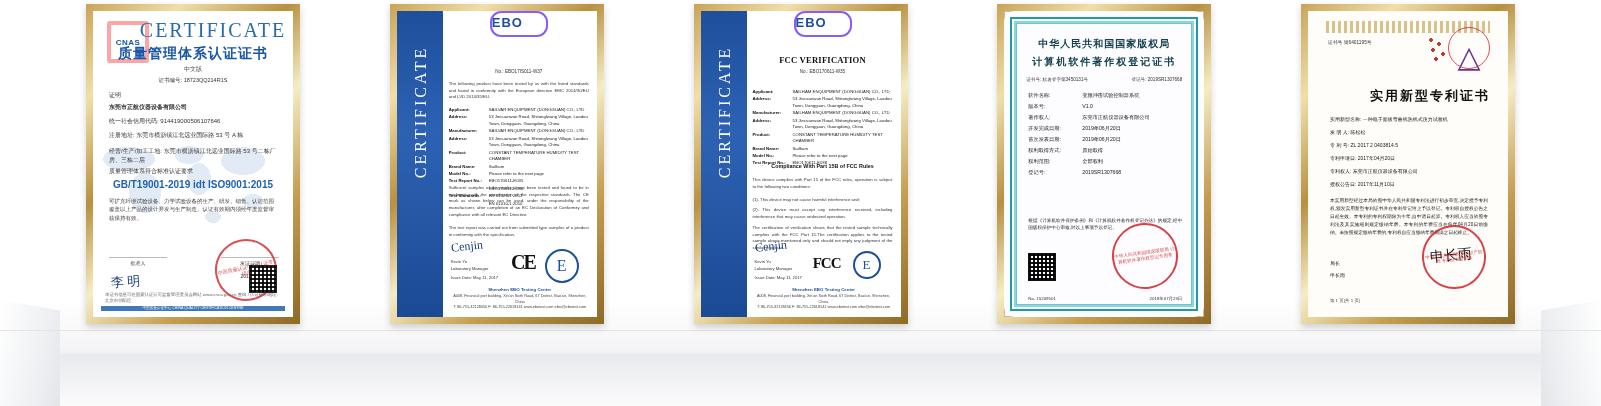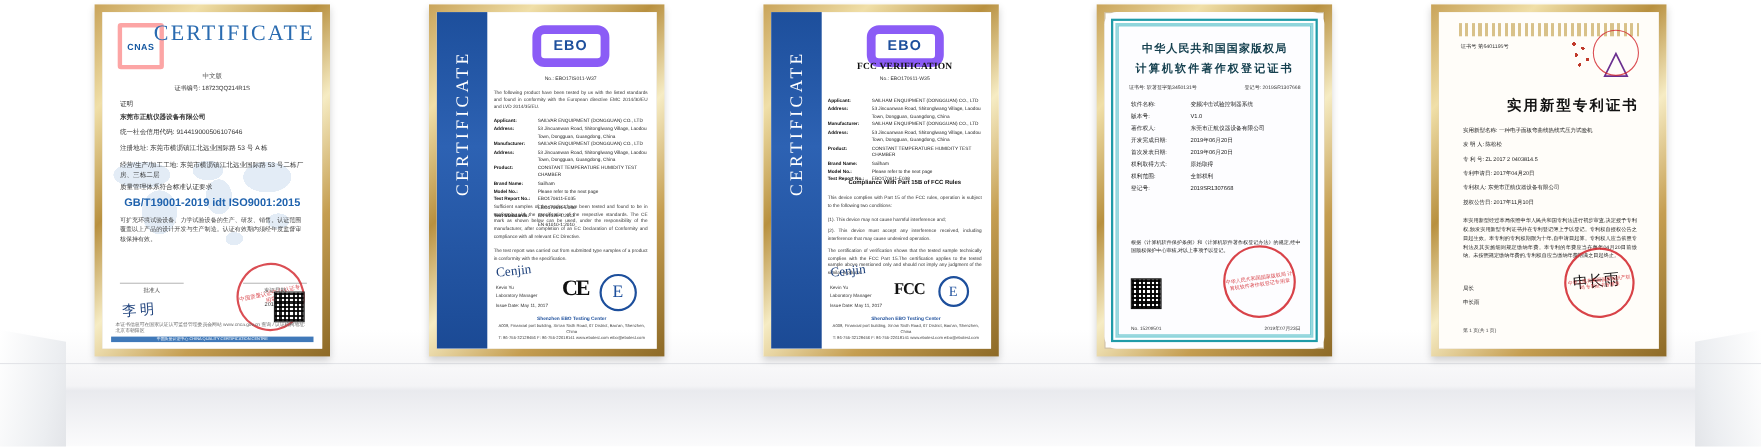--- a/index.html
+++ b/index.html
@@ -116,23 +116,23 @@
     position:absolute;left:0;top:0;bottom:0;width:46px;
     background:linear-gradient(180deg,#1d4f9c 0%,#2d62b3 40%,#1b4a95 100%);
   }
   .sidebar .vert{
     position:absolute;left:-62px;top:92px;width:172px;
     transform:rotate(-90deg);
     text-align:center;color:#fff;font-family:"Liberation Serif",serif;
     font-size:16px;letter-spacing:3px;
   }
   .ebo-logo{
-    position:absolute;left:50%;transform:translateX(-50%);top:12px;
-    width:54px;height:22px;border:8px solid #8b5cf6;border-radius:11px;
-    color:#1d4f9c;font-weight:bold;font-size:13px;text-align:center;line-height:20px;letter-spacing:1px;
+    position:absolute;left:50%;transform:translateX(-50%);top:0;
+    width:54px;height:22px;border:2px solid #8b5cf6;border-radius:11px;
+    color:#1d4f9c;font-weight:bold;font-size:13px;line-height:20px;letter-spacing:1px;
   }
   .ebo-body{position:absolute;left:52px;right:8px;top:0;bottom:0;}
   .ebo-title{
     position:absolute;left:0;right:0;top:44px;text-align:center;
     font-family:"Liberation Serif",serif;font-size:8.6px;font-weight:bold;color:#111;letter-spacing:.2px;
   }
   .ebo-no{position:absolute;left:0;right:0;top:58px;text-align:center;font-size:4.6px;color:#333;}
   .ebo-p{position:absolute;left:0;right:0;font-size:4.3px;color:#333;line-height:1.55;text-align:justify;}
   .kv{position:absolute;left:0;right:0;font-size:4.3px;color:#222;line-height:1.5;}
   .kv .row{display:flex;margin-bottom:1px;}
@@ -240,20 +240,21 @@
 <div class="shelf-line"></div>
 
 <div class="certs">
 
   <div class="cert frame-gold c1">
     <div class="frame-inner"></div>
     <div class="page">
       <div class="worldmap"></div>
       <div class="cnas">CNAS</div>
       <div class="certificate-word">CERTIFICATE</div>
+      <div class="cn-title">质量管理体系认证证书</div>
       <div class="cn-sub">中文版</div>
       <div class="num">
         <span>证书编号:</span>
         <span>18723QQ214R1S</span>
       </div>
       <div class="block" style="top:80px;">证明</div>
       <div class="block" style="top:92px;font-weight:bold;">东莞市正航仪器设备有限公司</div>
       <div class="block" style="top:106px;">
         <span>统一社会信用代码:</span>
         <span>914419000506107646</span>

